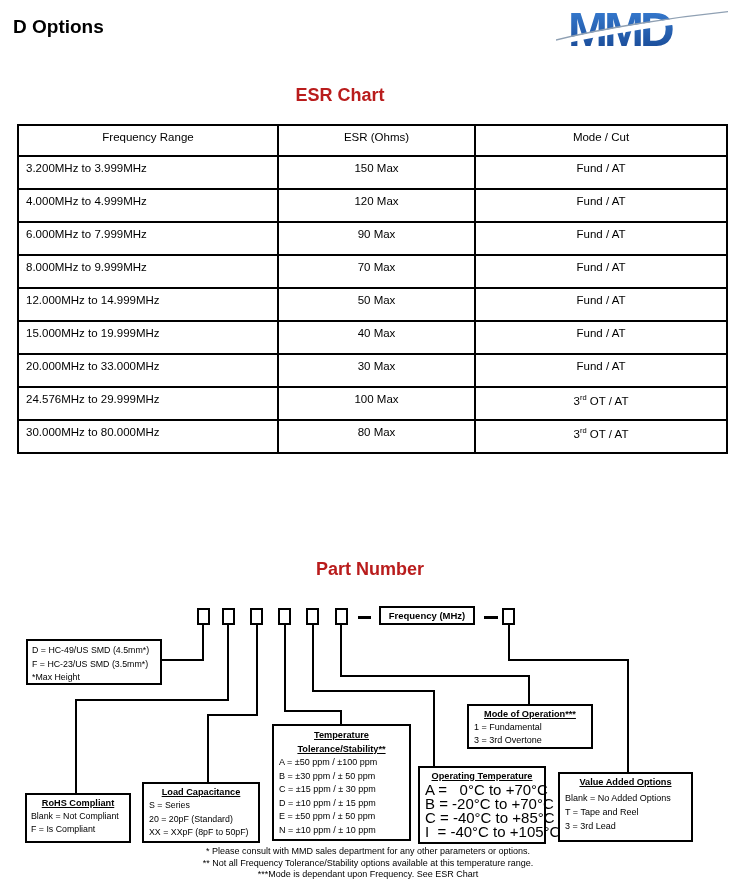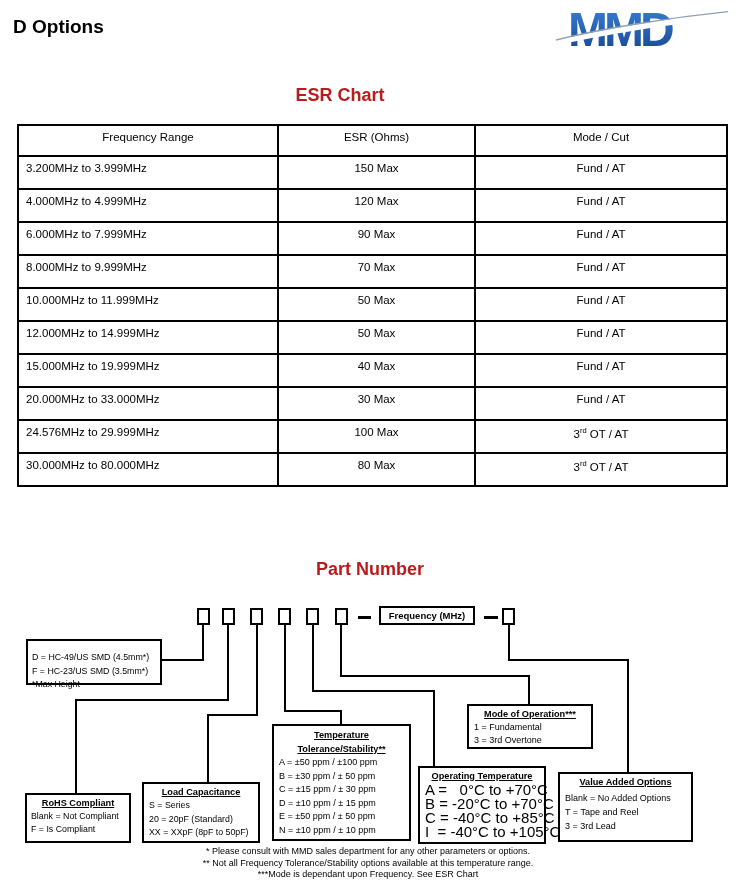--- a/index.html
+++ b/index.html
@@ -33,21 +33,21 @@
   .dash{position:absolute;top:616px;height:3px;background:#000;}
   .ln{position:absolute;background:#000;}
   #freqBox{position:absolute;left:379px;top:606px;width:96px;height:19px;border:2px solid #000;
            box-sizing:border-box;font-weight:bold;font-size:9.5px;text-align:center;line-height:15px;}
 
   .pnbox{position:absolute;border:2px solid #000;box-sizing:border-box;background:#fff;
          font-size:8.8px;line-height:13px;padding-top:2px;}
   .bx-title{font-weight:bold;text-decoration:underline;text-align:center;font-size:9.2px;line-height:13px;}
   .bx-line{white-space:pre;padding-left:5px;}
 
-  #pkgBox{left:26px;top:639px;width:136px;height:46px;padding-top:10px;}
+  #pkgBox{left:26px;top:639px;width:136px;height:46px;padding-top:3px;}
   #pkgBox .bx-line{line-height:13.5px;padding-left:4px;}
   #rohsBox{left:25px;top:793px;width:106px;height:50px;}
   #rohsBox .bx-line{line-height:13px;padding-left:4px;}
   #loadBox{left:142px;top:782px;width:118px;height:61px;}
   #loadBox .bx-line{line-height:13.5px;}
   #tempBox{left:272px;top:724px;width:139px;height:117px;}
   #tempBox .bx-title{line-height:14px;}
   #tempBox .bx-line{line-height:13.5px;font-size:9px;}
   #modeBox{left:467px;top:704px;width:126px;height:45px;}
   #modeBox .bx-line{line-height:13px;font-size:9px;}
@@ -111,25 +111,20 @@
           <td class="freq">6.000MHz to 7.999MHz</td>
           <td>90 Max</td>
           <td>Fund / AT</td>
         </tr>
         <tr>
           <td class="freq">8.000MHz to 9.999MHz</td>
           <td>70 Max</td>
           <td>Fund / AT</td>
         </tr>
         <tr>
-          <td class="freq">10.000MHz to 11.999MHz</td>
-          <td>50 Max</td>
-          <td>Fund / AT</td>
-        </tr>
-        <tr>
           <td class="freq">12.000MHz to 14.999MHz</td>
           <td>50 Max</td>
           <td>Fund / AT</td>
         </tr>
         <tr>
           <td class="freq">15.000MHz to 19.999MHz</td>
           <td>40 Max</td>
           <td>Fund / AT</td>
         </tr>
         <tr>

